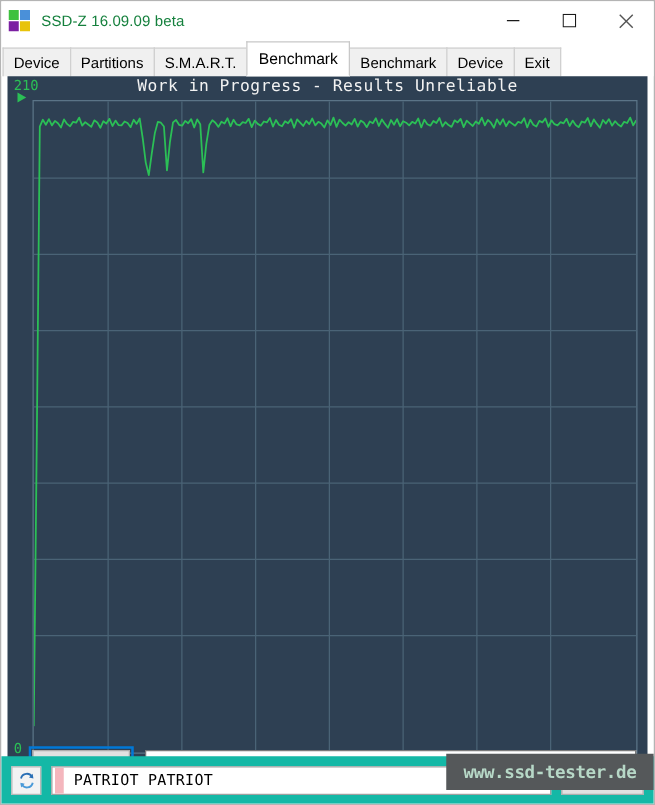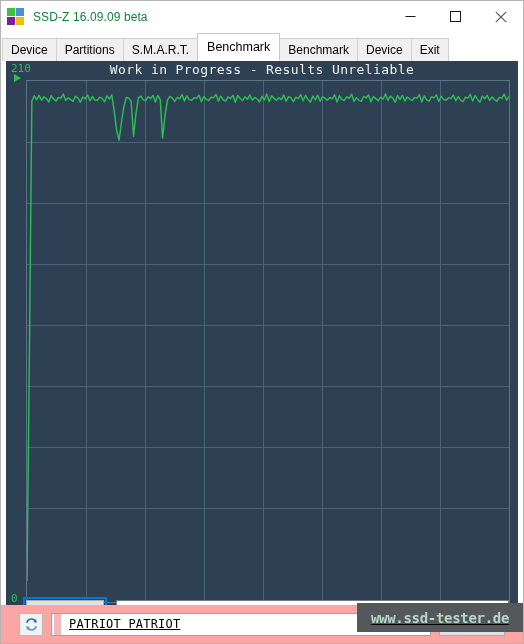--- a/index.html
+++ b/index.html
@@ -245,26 +245,25 @@
     bottom: 0;
     display: flex;
     align-items: center;
   }
 
   
   .statusbar {
     position: absolute;
     left: 0; right: 0; bottom: 0;
     height: 38px;
-    background: #fca5a5;
-    display: flex;
-    align-items: center;
-    padding: 0 18px;
-    box-sizing: border-box;
-    text-decoration: underline;
+    background: #14b8a6;
+    display: flex;
+    align-items: center;
+    padding: 0 8px;
+    box-sizing: border-box;
   }
   .refresh-btn {
     width: 24px;
     height: 23px;
     border: 1px solid #b8b8b8;
     background: #f3f3f3;
     display: flex;
     align-items: center;
     justify-content: center;
     flex: none;
@@ -315,21 +314,20 @@
     right: 0;
     bottom: 11px;
     width: 166px;
     height: 29px;
     background: #55585a;
     display: flex;
     align-items: center;
     justify-content: center;
     pointer-events: none;
     z-index: 20;
-    text-decoration: underline;
   }
   .watermark span {
     font-family: "DejaVu Sans Mono", monospace;
     font-size: 14px;
     color: #b7d8c7;
     letter-spacing: -0.3px;
     font-weight: bold;
   }
 </style>
 </head>

